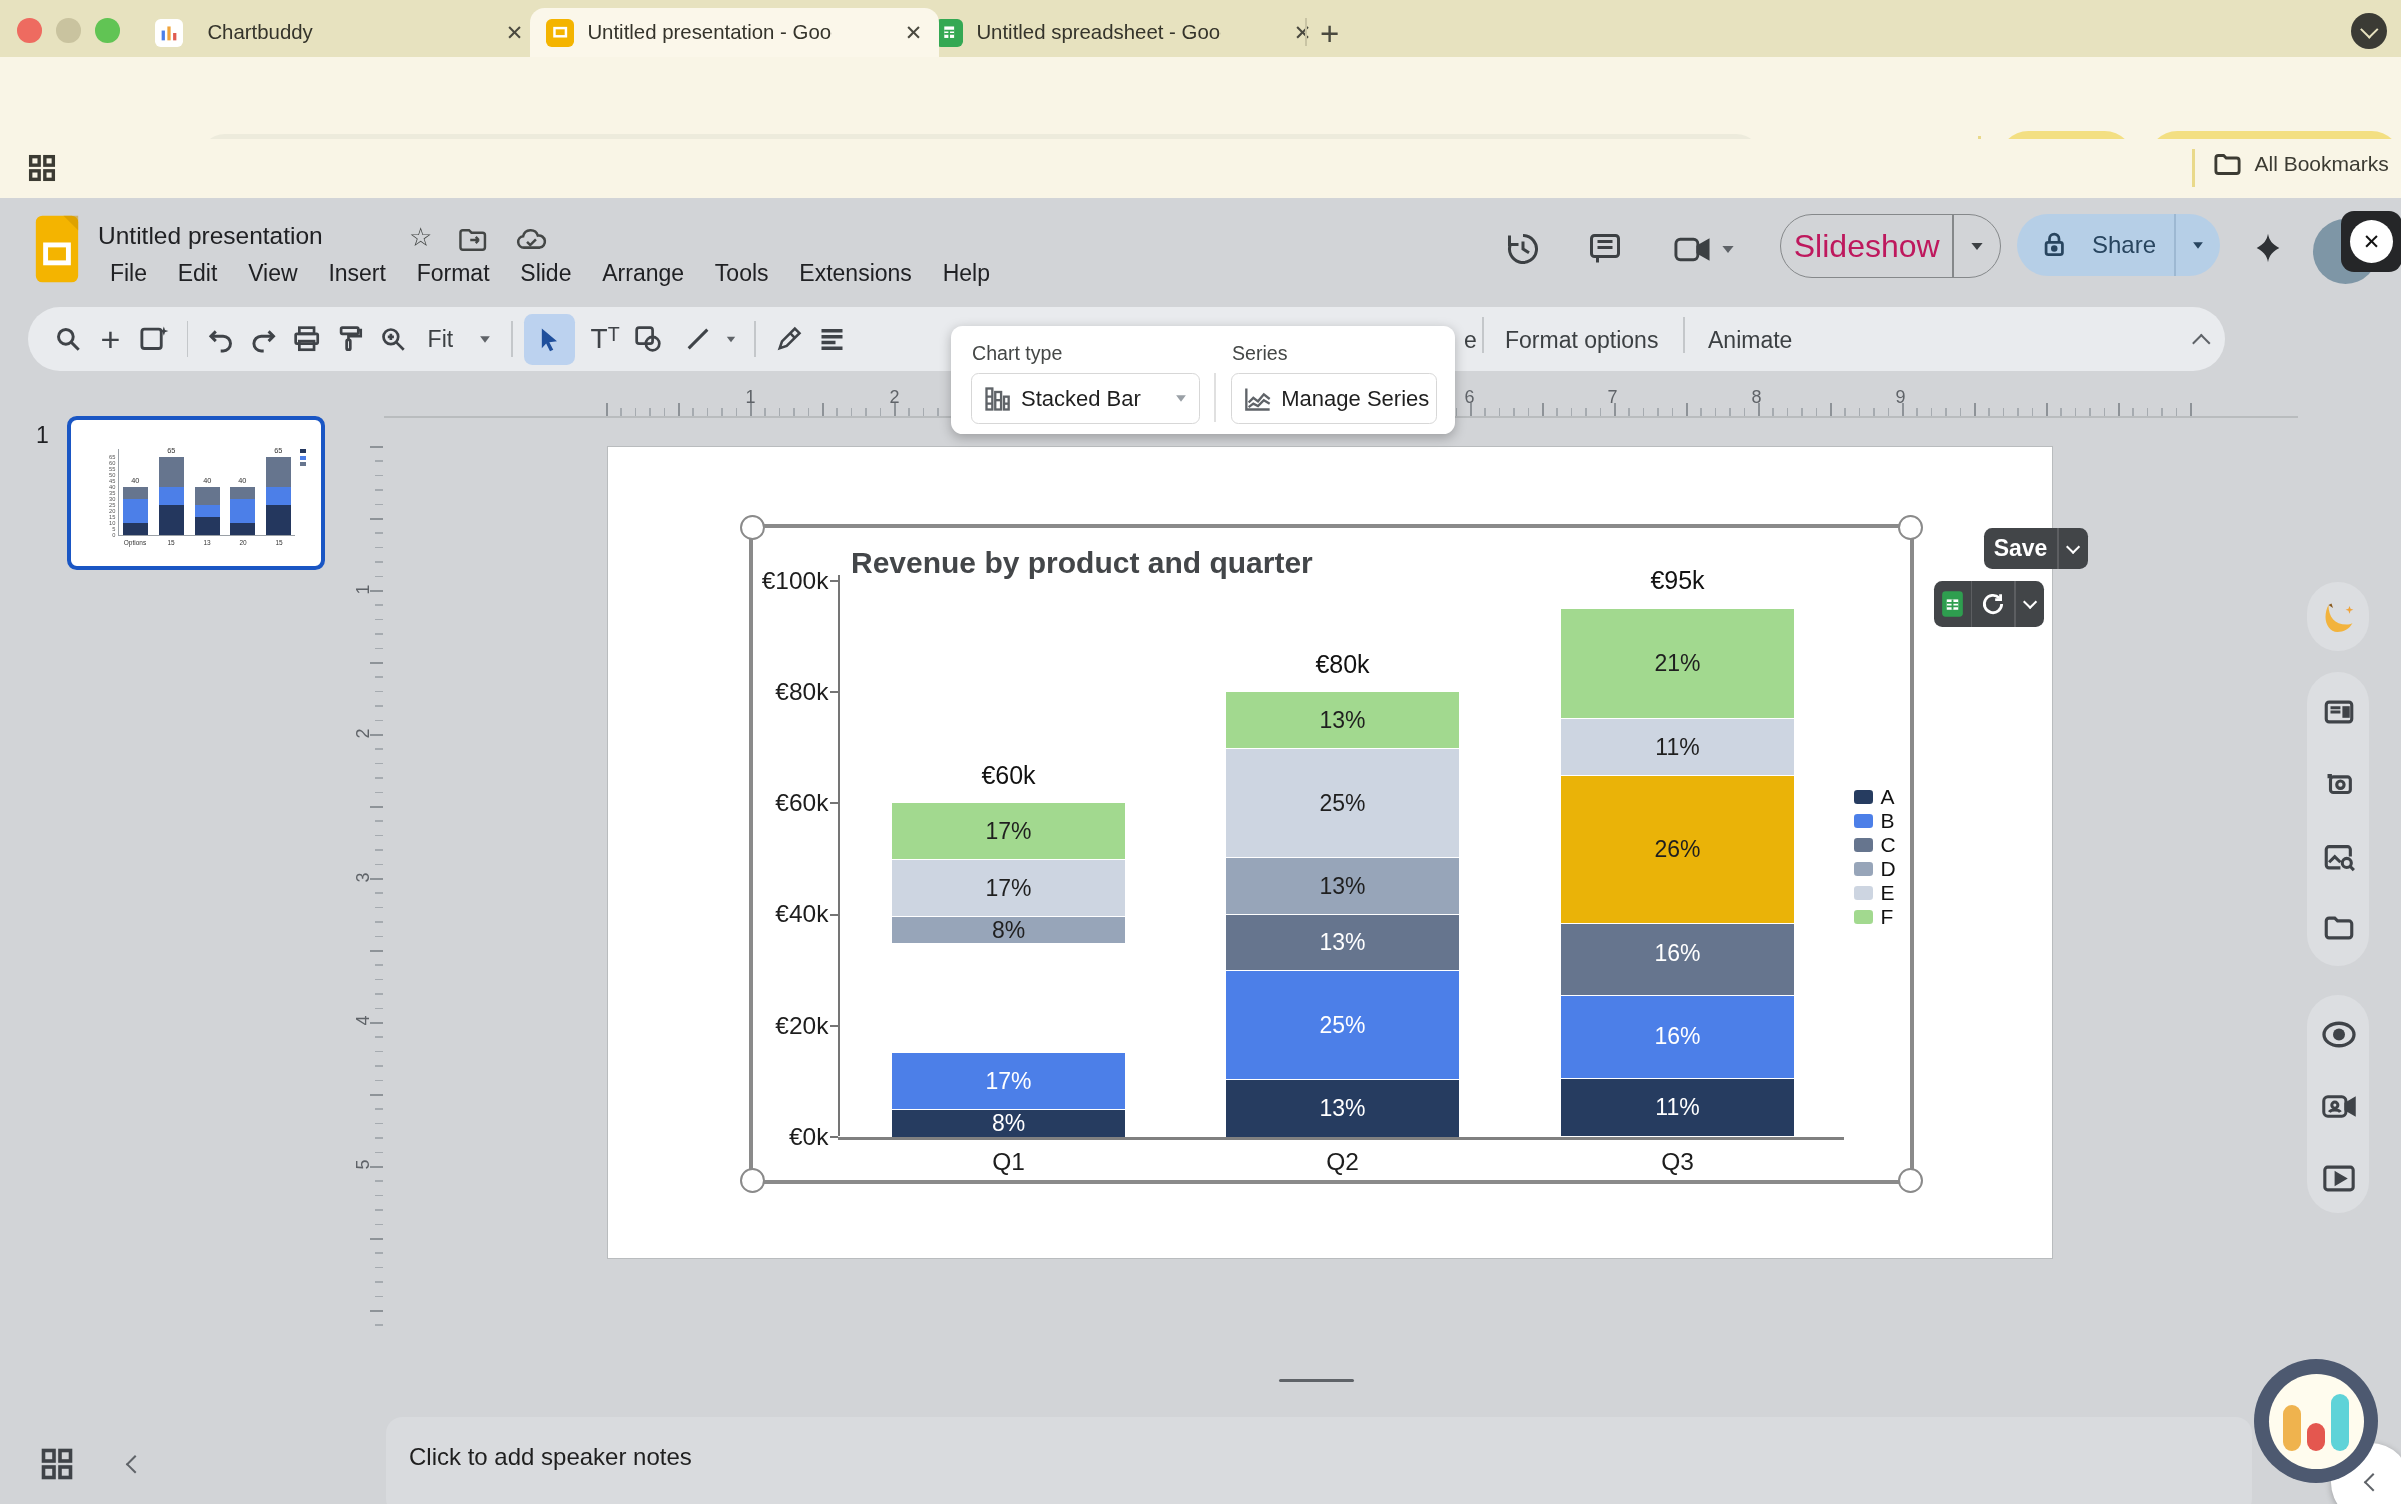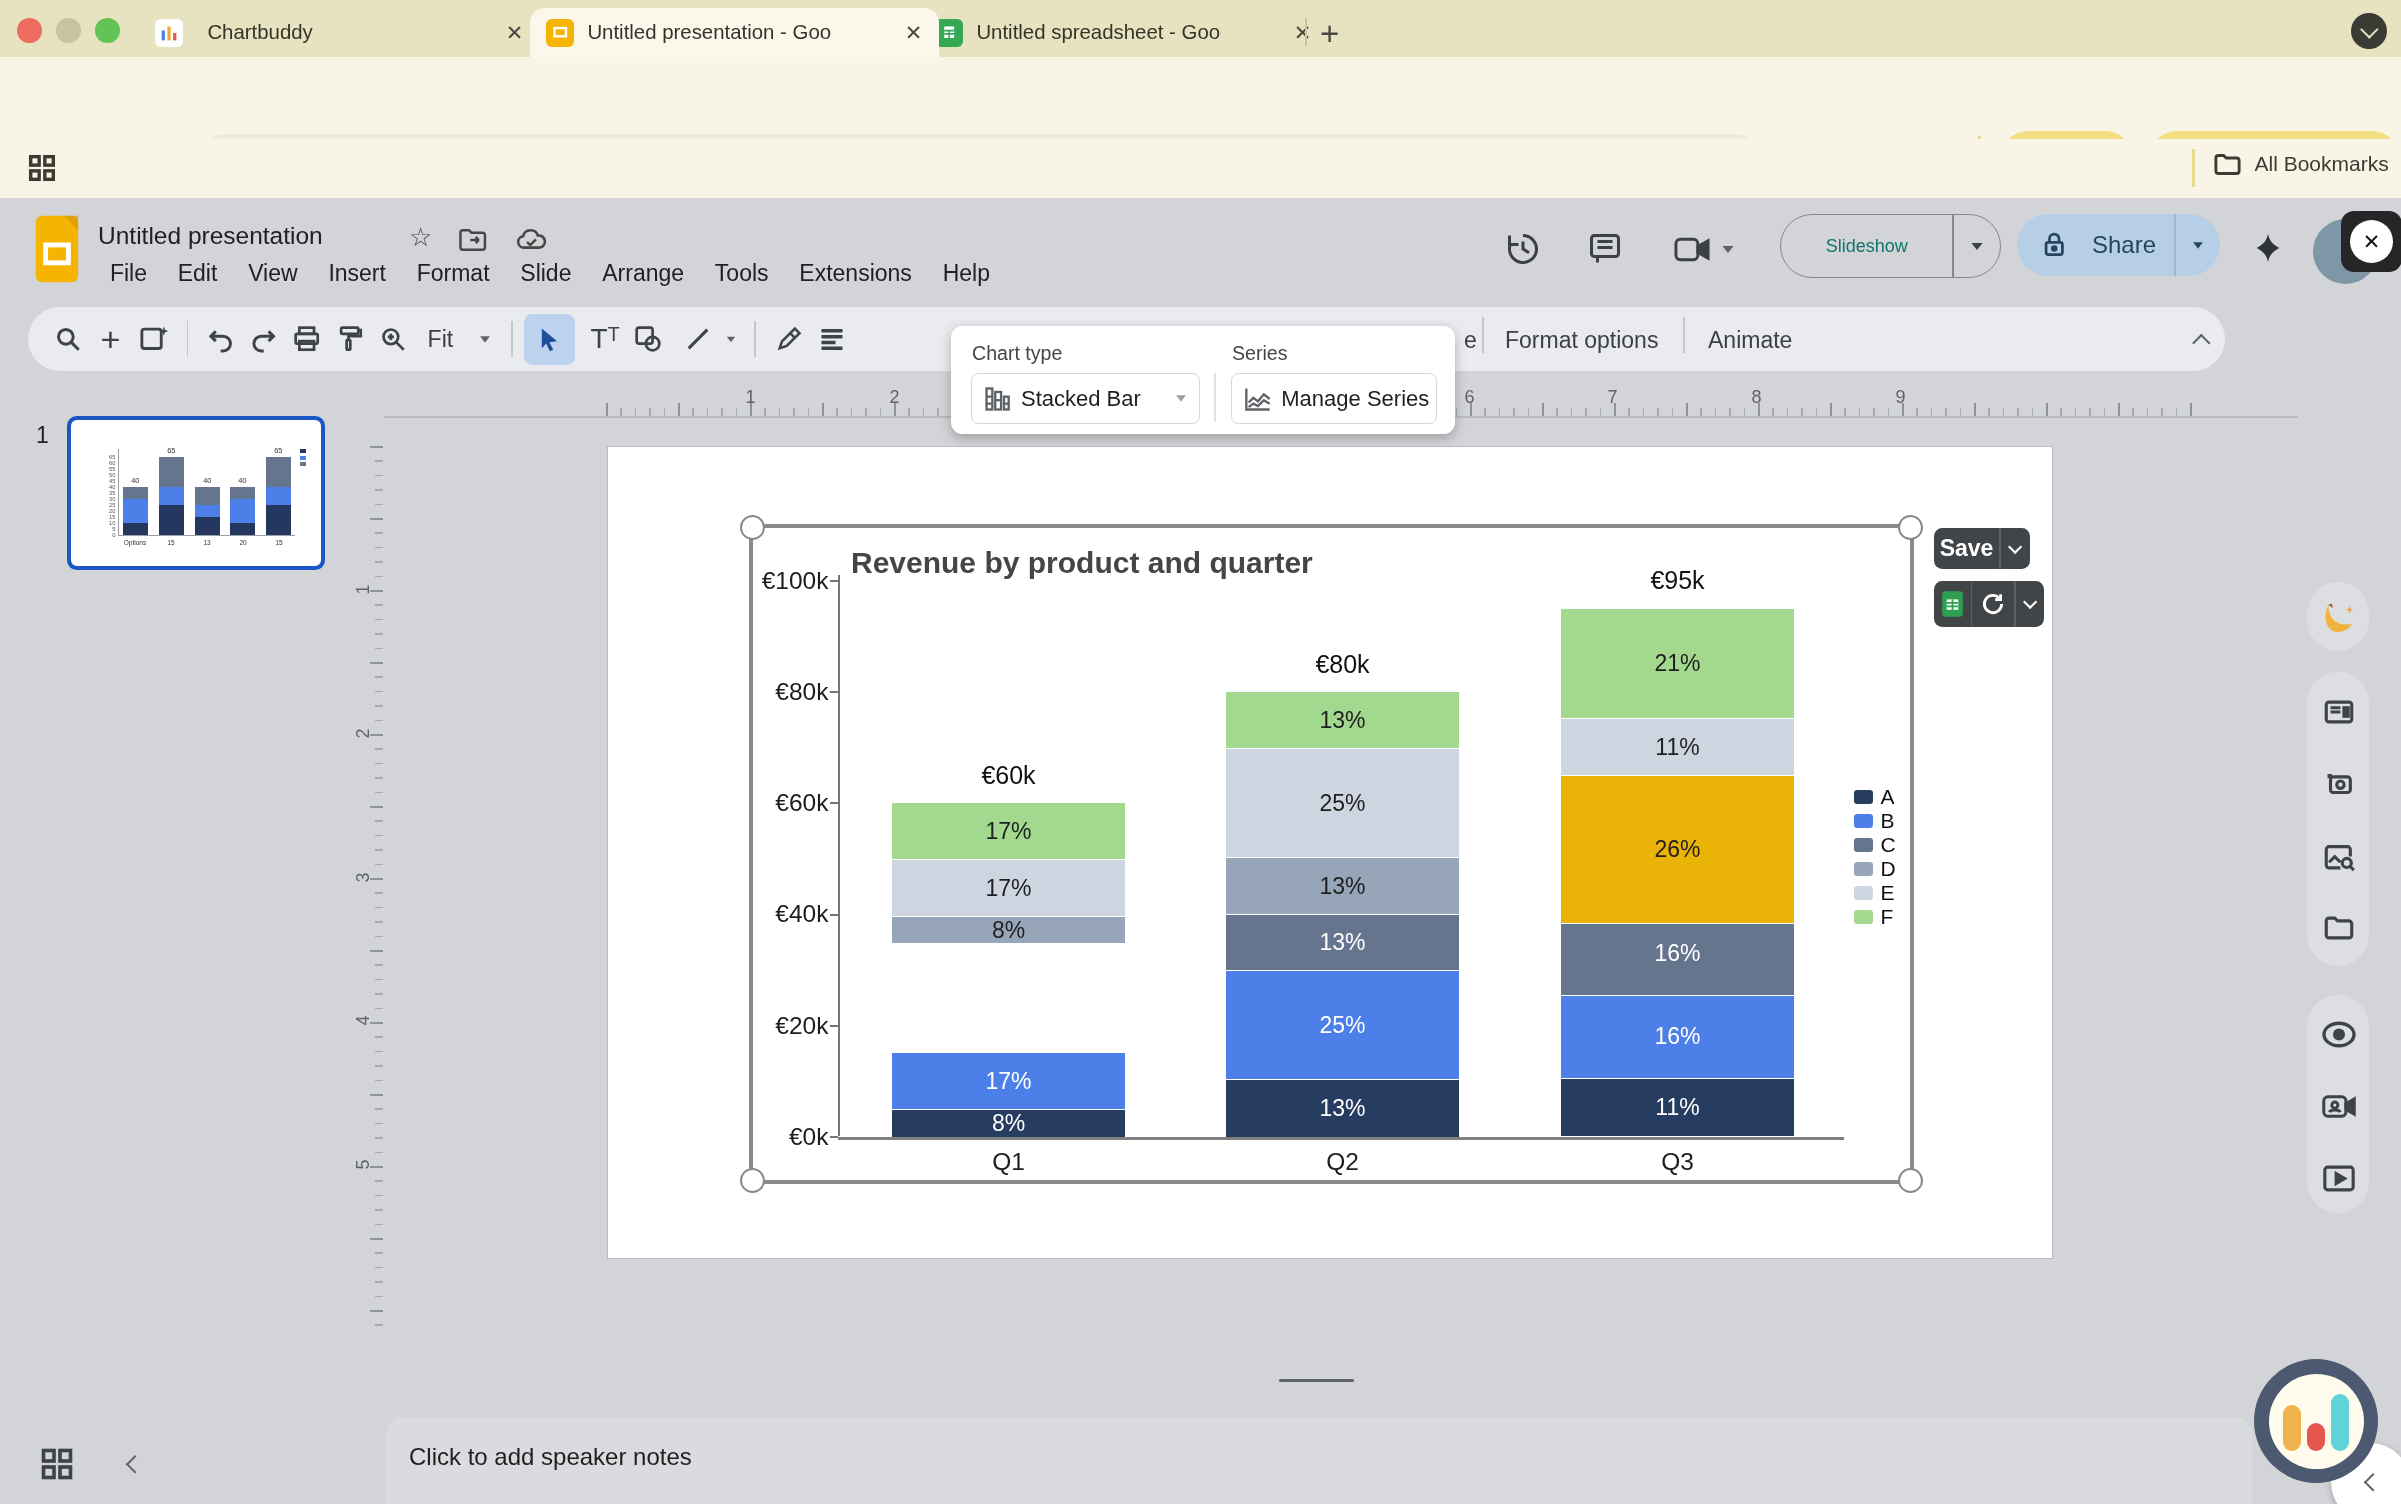--- a/index.html
+++ b/index.html
@@ -230,21 +230,21 @@
       </svg>
   </div>
   <div class="abs flex" style="left:1673px;top:234px;gap:9.8px;">
     <svg width="38" height="31" viewBox="0 0 26 20" fill="none" stroke="#3c4043" stroke-width="2">
         <rect x="2" y="3" width="15" height="14" rx="3"></rect>
         <path d="M17 8l7-4v12l-7-4z" fill="#3c4043"></path>
       </svg>
     <span class="tri" style="transform:scale(0.8);"></span>
   </div>
   <div class="abs pillbtn slideshow" style="left:1780px;top:214px;width:219px;">
-    <span style="flex:1;text-align:center;font-size:18px;color:#0f766e;">Slideshow</span>
+    <span style="flex:1;text-align:center;font-size:32px;color:#be185d;">Slideshow</span>
     <span class="vdiv" style="background:#85888a;"></span>
     <span style="width:46px;display:flex;justify-content:center;">
         <span class="tri" style="transform:scale(0.8);border-top-color:#3c4043;"></span>
       </span>
   </div>
   <div class="abs pillbtn sharebtn" style="left:2017px;top:214px;width:203px;">
     <svg style="margin-left:24.5px;" width="24.5" height="28" viewBox="0 0 18 20" fill="none" stroke="#28455f" stroke-width="2">
         <rect x="3" y="8" width="12" height="9" rx="1.5"></rect>
         <path d="M5.5 8V5.5a3.5 3.5 0 0 1 7 0V8"></path>
         <circle cx="9" cy="12.5" r="1.4" fill="#28455f"></circle>
@@ -504,21 +504,21 @@
             <span class="legtx">F</span>
           </div>
         </div>
       </div>
     <div class="abs handle" style="left:-13px;top:-13px;"></div>
     <div class="abs handle" style="right:-13px;top:-13px;"></div>
     <div class="abs handle" style="left:-13px;bottom:-13px;"></div>
     <div class="abs handle" style="right:-13px;bottom:-13px;"></div>
   </div>
 
-  <div class="abs darkbtn" style="left:1934px;top:528px;width:96px;height:41px;">
+  <div class="abs darkbtn" style="left:1984px;top:528px;width:104px;height:41px;">
     <span style="flex:1;text-align:center;font-size:23px;font-weight:700;">Save</span>
     <span class="vdiv" style="background:#5c5e61;"></span>
     <span style="width:29.4px;display:flex;justify-content:center;">
         <span class="chev down" style="border-color:#fff;width:8.2px;height:8.2px;margin-top:-3.3px;"></span>
       </span>
   </div>
   <div class="abs darkbtn" style="left:1934px;top:581px;width:110px;height:46px;">
     <span style="width:38px;display:flex;justify-content:center;">
       <svg width="23" height="28" viewBox="0 0 20 24">
           <rect x="1" y="1" width="18" height="22" rx="3" fill="#2e9e4f"></rect>

